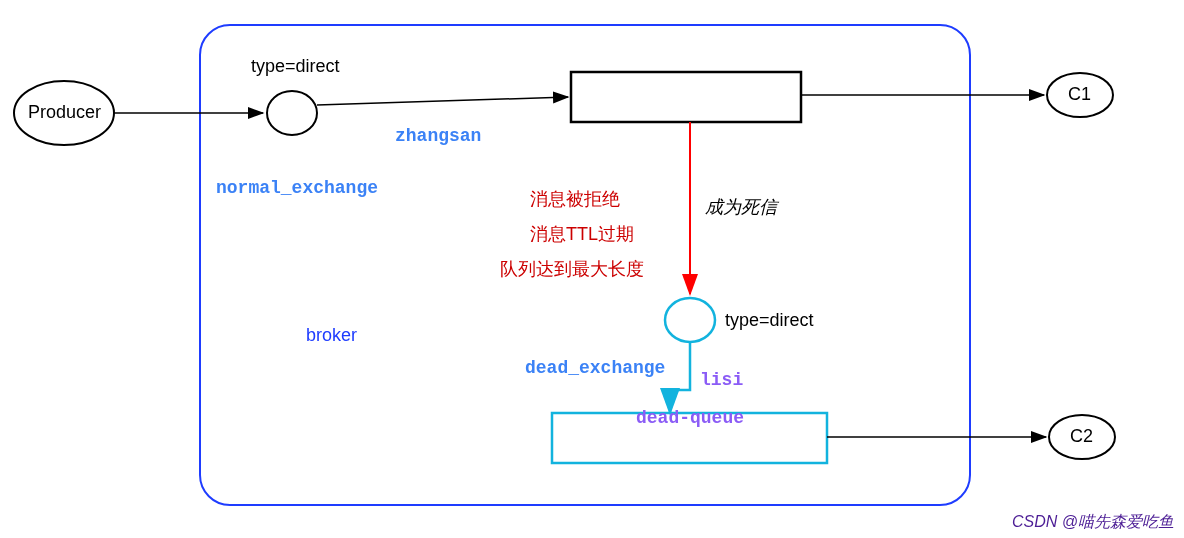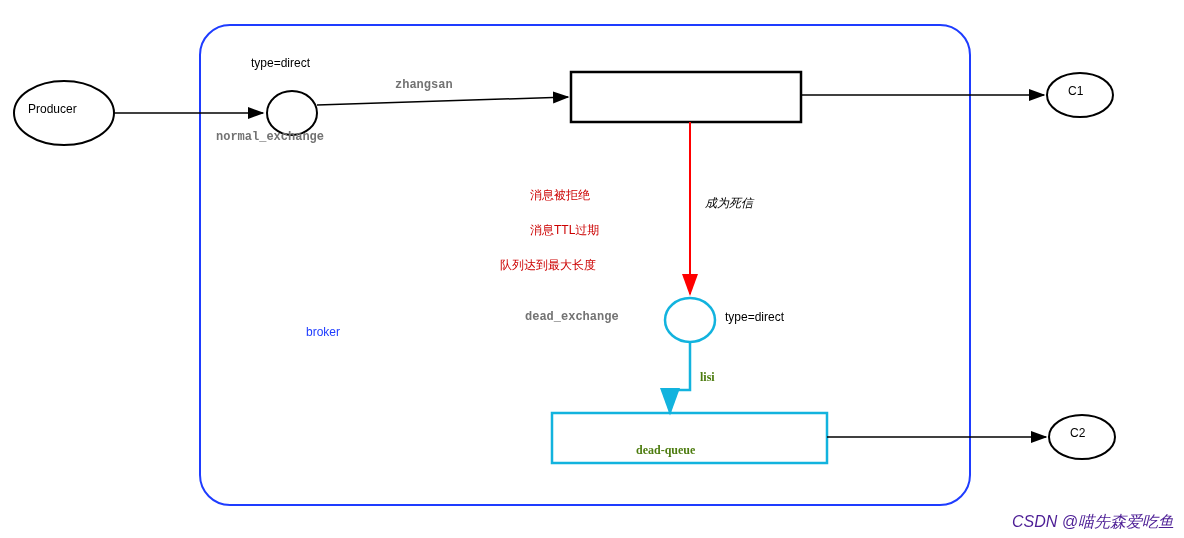--- a/index.html
+++ b/index.html
@@ -11,28 +11,28 @@
       height: 538px;
       position: relative;
     }
     .stage {
       position: relative;
       width: 1184px;
       height: 538px;
     }
     .txt {
       position: absolute;
-      font-size: 12px;
+      font-size: 18px;
       white-space: nowrap;
     }
     .mono { font-family: "Courier New", monospace; font-weight: bold; }
-    .green { color: #737373; }
+    .green { color: #3b82f6; margin-top: 48px; }
     .red { color: #cc0000; }
     .blue { color: #1e3cff; }
-    .cyan { color: #4d7c0f; font-family: Liberation Serif, serif; font-weight: bold;}
+    .cyan { color: #8b5cf6; font-family: Liberation Mono, monospace; font-weight: bold;}
     .black { color: #000; }
     svg { position: absolute; top:0; left:0; }
     .watermark {
       position: absolute;
       right: 10px;
       bottom: 5px;
       font-size: 16px;
       color: #4c1d95;
       font-style: italic;
     }
@@ -92,21 +92,21 @@
 
 <div class="txt red" style="left:530px; top:187px;">消息被拒绝</div>
 <div class="txt red" style="left:530px; top:222px;">消息TTL过期</div>
 <div class="txt red" style="left:500px; top:257px;">队列达到最大长度</div>
 <div class="txt black" style="left:705px; top:195px;font-style:italic;">成为死信</div>
 
 <div class="txt mono green" style="left:525px; top:310px;">dead_exchange</div>
 <div class="txt black" style="left:725px; top:310px;">type=direct</div>
 <div class="txt cyan" style="left:700px; top:370px;">lisi</div>
 
-<div class="txt cyan" style="left:636px; top:443px;">dead-queue</div>
+<div class="txt cyan" style="left:636px; top:408px;">dead-queue</div>
 
 <div class="txt blue" style="left:306px; top:325px;">broker</div>
 
 <div class="txt black" style="left:1068px; top:84px;">C1</div>
 <div class="txt black" style="left:1070px; top:426px;">C2</div>
 
 <div class="watermark">CSDN @喵先森爱吃鱼</div>
 </div>
 
 </body></html>

